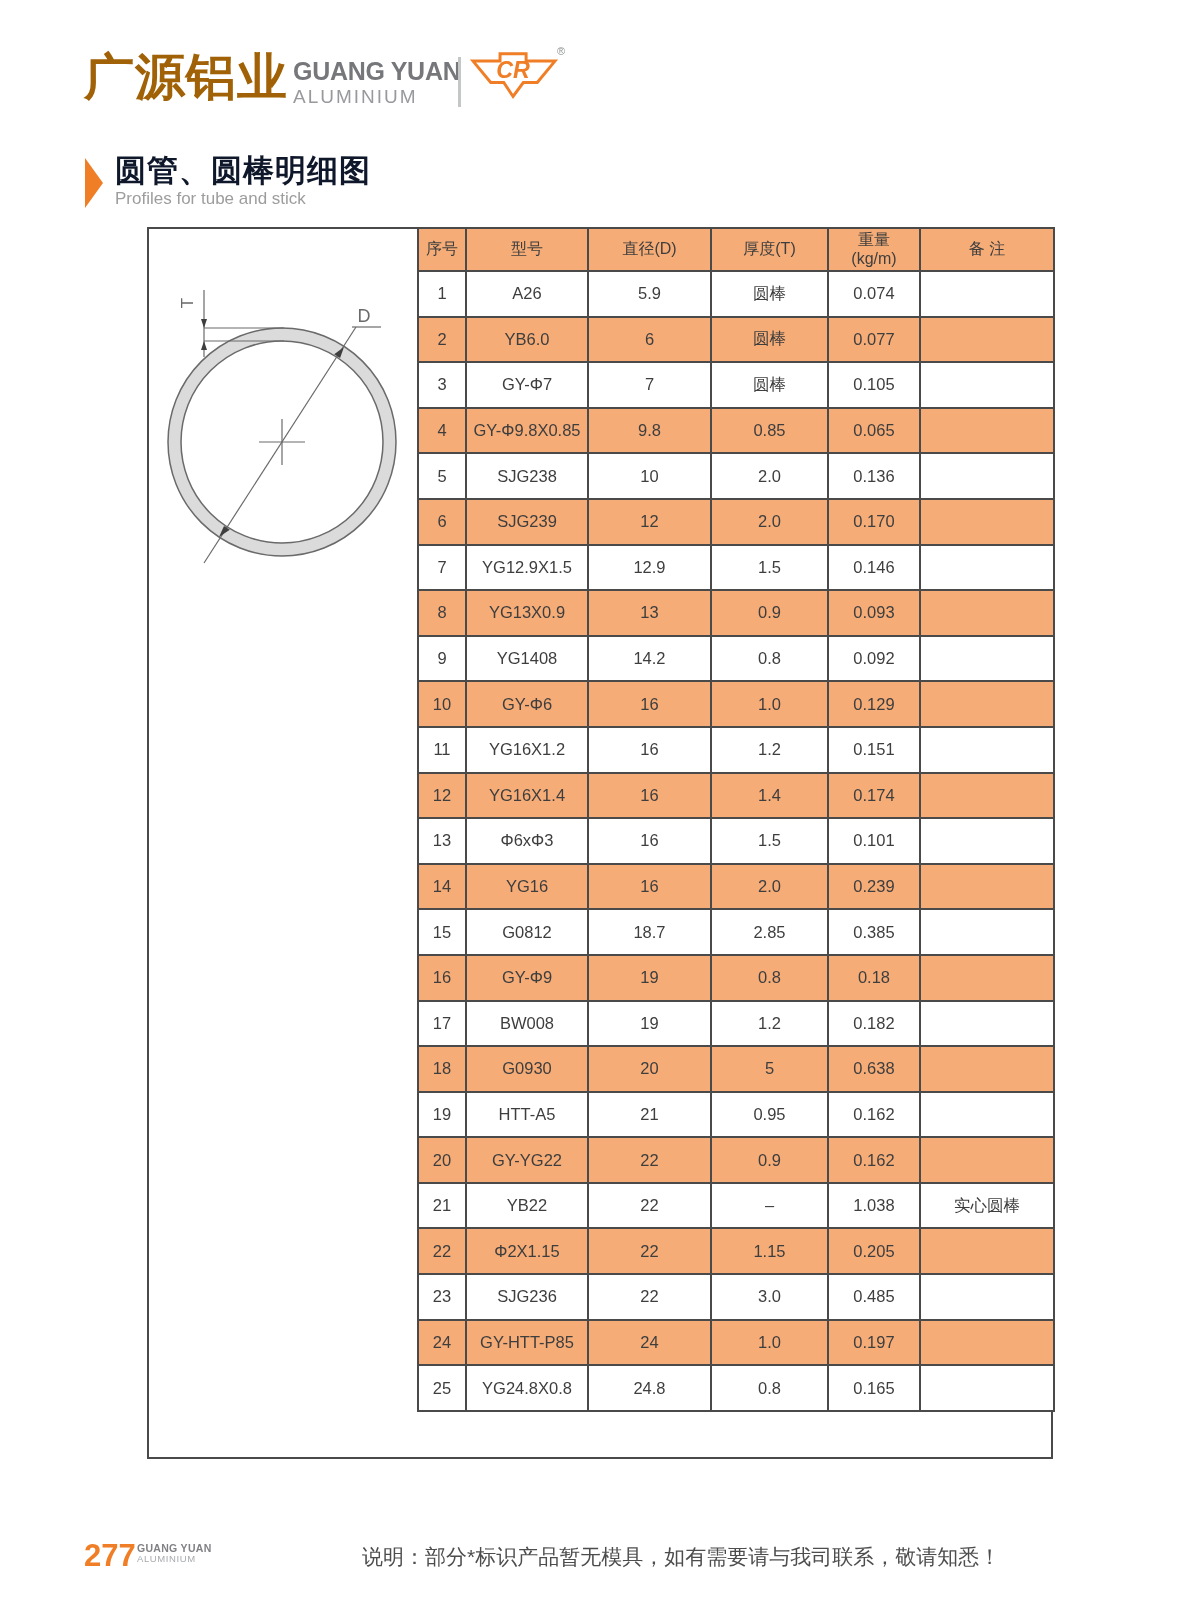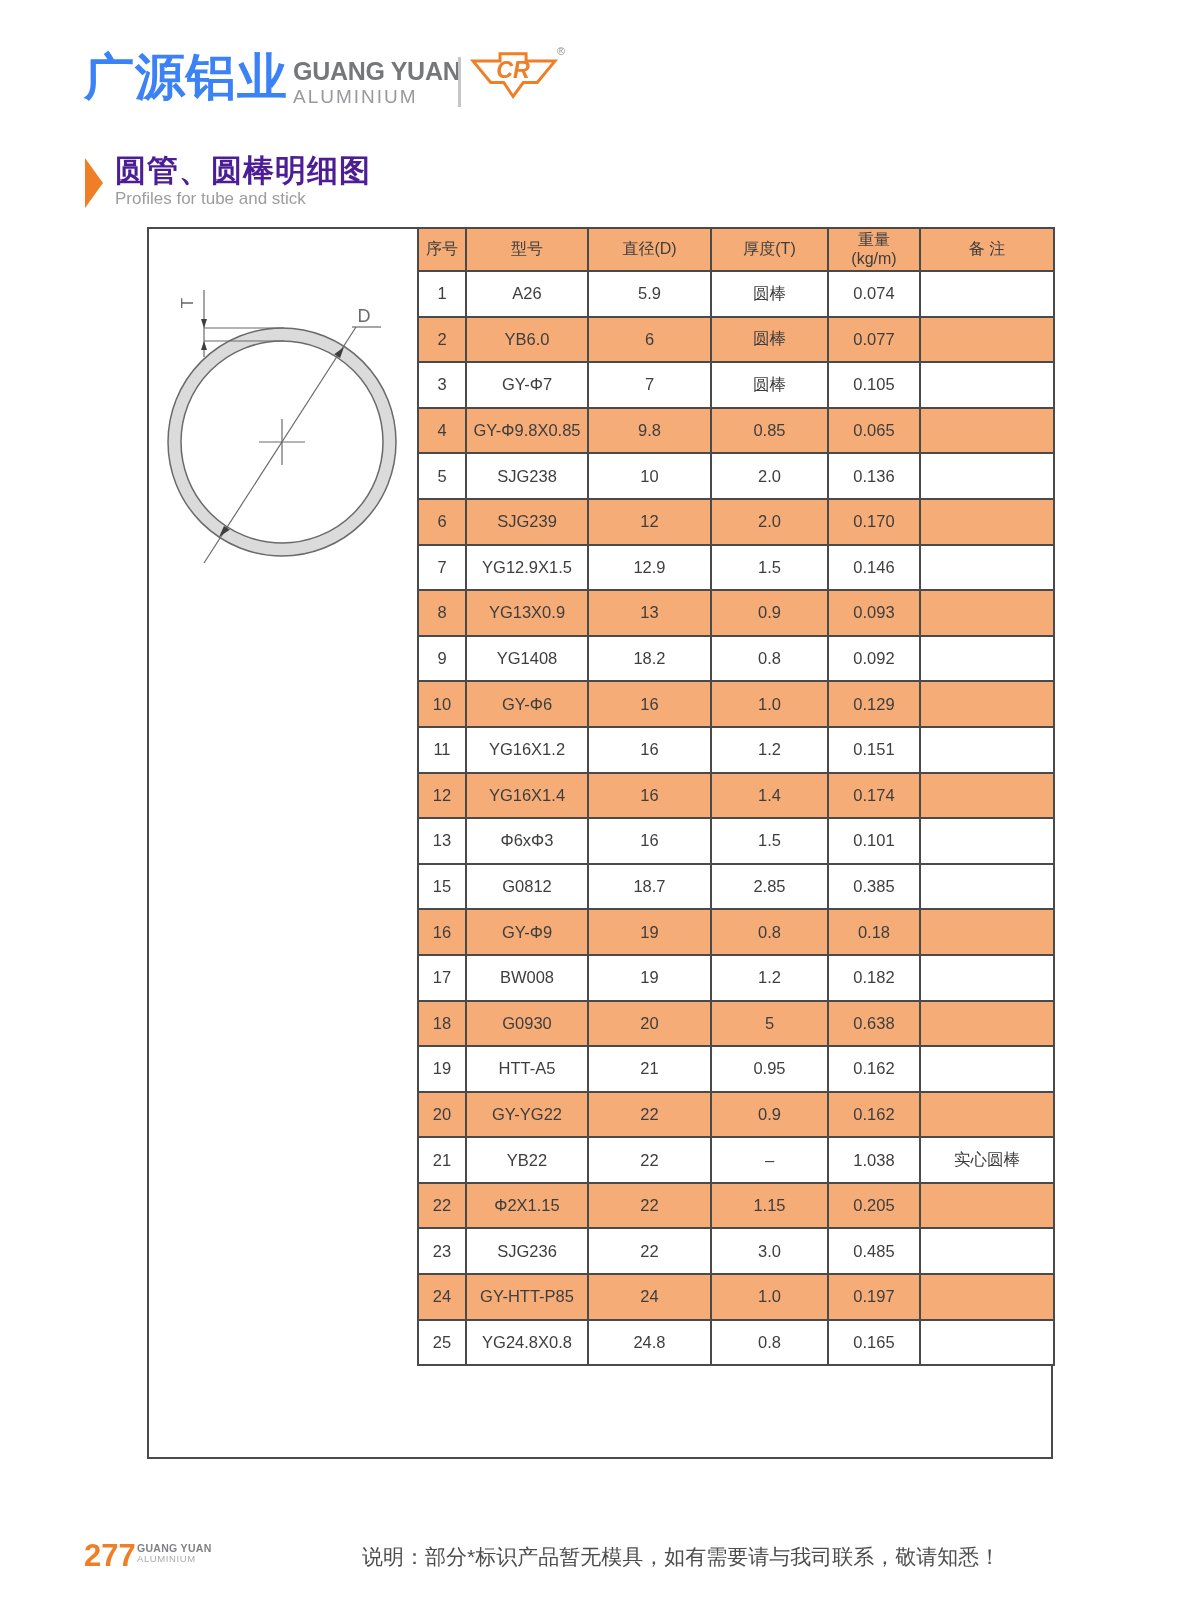--- a/index.html
+++ b/index.html
@@ -3,21 +3,21 @@
 <meta charset="utf-8">
 <style>
   html,body { margin:0; padding:0; background:#ffffff; }
   .page {
     position:relative; width:1200px; height:1614px; background:#ffffff;
     overflow:hidden; font-family:"Liberation Sans", sans-serif;
   }
   
   .logo-cn {
     position:absolute; left:84px; top:52px; font-size:50px; font-weight:700;
-    color:#3b82f6; letter-spacing:1px; line-height:1;
+    color:#a16207; letter-spacing:1px; line-height:1;
   }
   .logo-en1 {
     position:absolute; left:293px; top:59px; font-size:25px; font-weight:700;
     color:#75777B; letter-spacing:-0.3px; line-height:1;
   }
   .logo-en2 {
     position:absolute; left:293px; top:87px; font-size:19px; font-weight:400;
     color:#97999C; letter-spacing:2px; line-height:1;
   }
   .logo-divider {
@@ -25,21 +25,21 @@
   }
   .cr-logo { position:absolute; left:469px; top:49px; width:90px; height:54px; }
   .reg-mark { position:absolute; left:557px; top:45px; font-size:11px; color:#8E9093; }
   
   .title-arrow {
     position:absolute; left:85px; top:158px; width:0; height:0;
     border-left:18px solid #F07E26; border-top:25px solid transparent; border-bottom:25px solid transparent;
   }
   .title-cn {
     position:absolute; left:115px; top:154px; font-size:31px; font-weight:700;
-    color:#4c1d95; letter-spacing:1px; line-height:1.1;
+    color:#0f172a; letter-spacing:1px; line-height:1.1;
   }
   .title-en {
     position:absolute; left:115px; top:190px; font-size:17px; color:#9D9D9D; line-height:1;
   }
   
   .content-box {
     position:absolute; left:147px; top:227px; width:906px; height:1232px;
     border:2px solid #4A4A4A; box-sizing:border-box; background:#ffffff;
   }
   .diagram { position:absolute; left:147px; top:227px; width:270px; height:380px; }
@@ -203,21 +203,21 @@
           <td>8</td>
           <td>YG13X0.9</td>
           <td>13</td>
           <td>0.9</td>
           <td>0.093</td>
           <td></td>
         </tr>
         <tr>
           <td>9</td>
           <td>YG1408</td>
-          <td>18.2</td>
+          <td>14.2</td>
           <td>0.8</td>
           <td>0.092</td>
           <td></td>
         </tr>
         <tr class="alt">
           <td>10</td>
           <td>GY-Φ6</td>
           <td>16</td>
           <td>1.0</td>
           <td>0.129</td>
@@ -238,20 +238,28 @@
           <td>1.4</td>
           <td>0.174</td>
           <td></td>
         </tr>
         <tr>
           <td>13</td>
           <td>Φ6xΦ3</td>
           <td>16</td>
           <td>1.5</td>
           <td>0.101</td>
+          <td></td>
+        </tr>
+        <tr class="alt">
+          <td>14</td>
+          <td>YG16</td>
+          <td>16</td>
+          <td>2.0</td>
+          <td>0.239</td>
           <td></td>
         </tr>
         <tr>
           <td>15</td>
           <td>G0812</td>
           <td>18.7</td>
           <td>2.85</td>
           <td>0.385</td>
           <td></td>
         </tr>

